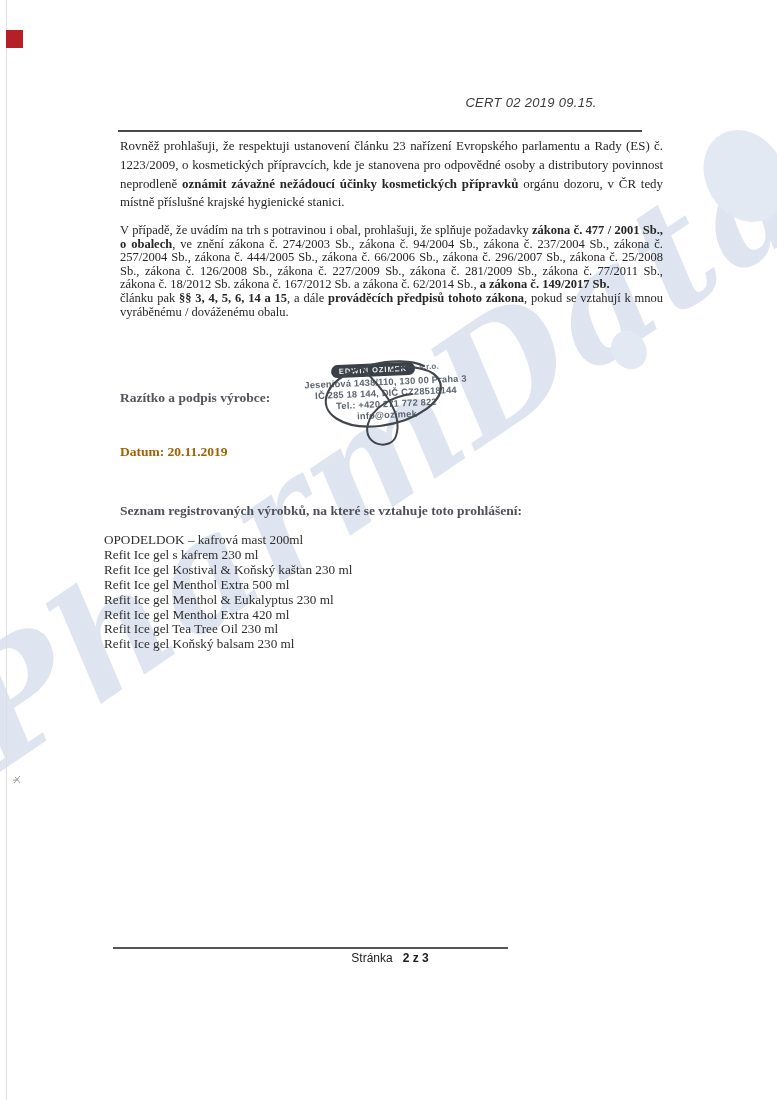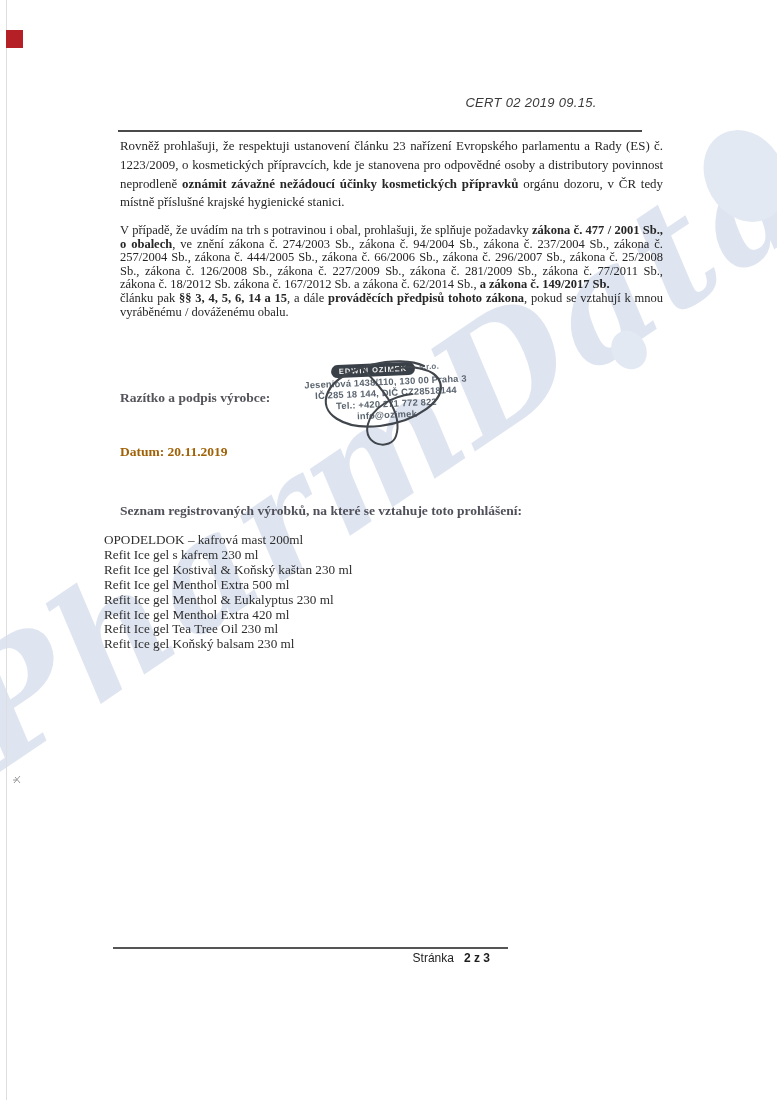--- a/index.html
+++ b/index.html
@@ -71,21 +71,21 @@
 
   #date-line{left:120px;top:444px;font-size:13.5px;font-weight:bold;color:#a16207;}
 
   
   #products-heading{left:120px;top:503px;font-size:13.5px;font-weight:bold;color:#50505a;width:520px;}
   #product-list{left:104px;top:533px;font-size:13.2px;line-height:14.9px;color:#2e2e2e;}
 
   
   #footer-rule{left:113px;top:947px;width:395px;height:2px;background:#555;}
   #page-footer{
-    left:290px;top:951px;width:200px;text-align:right;
+    left:290px;top:951px;width:200px;text-align:center;
     font-family:"Liberation Sans", sans-serif;font-size:12px;color:#1d1d1d;
   }
 </style>
 </head>
 <body>
 
 <div id="page">
 
   <div id="watermark">PharmData s. r. o.</div>
   <div class="wm-blob" id="wm-blob-1"></div>

